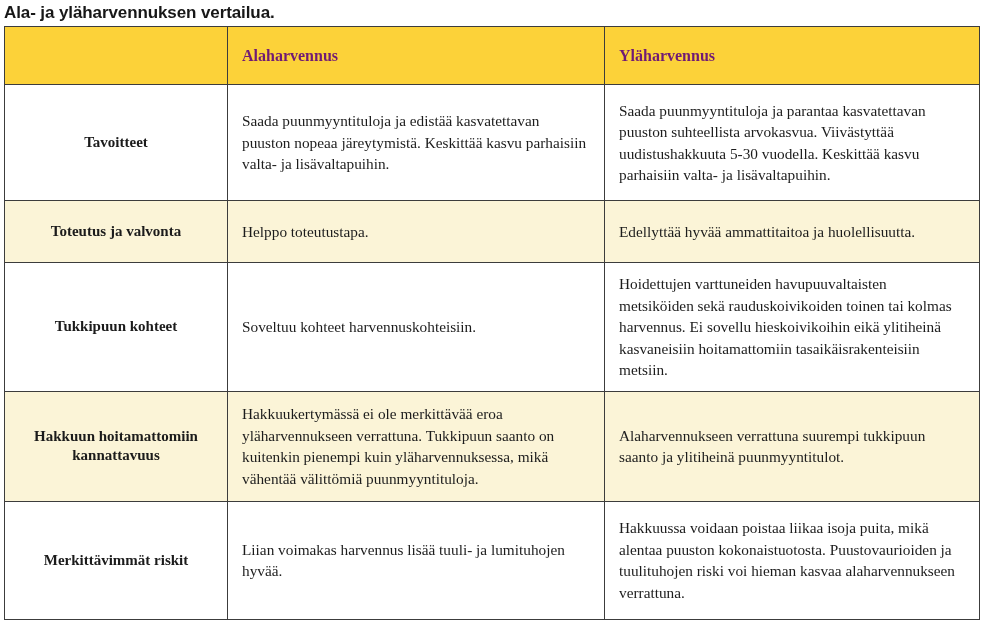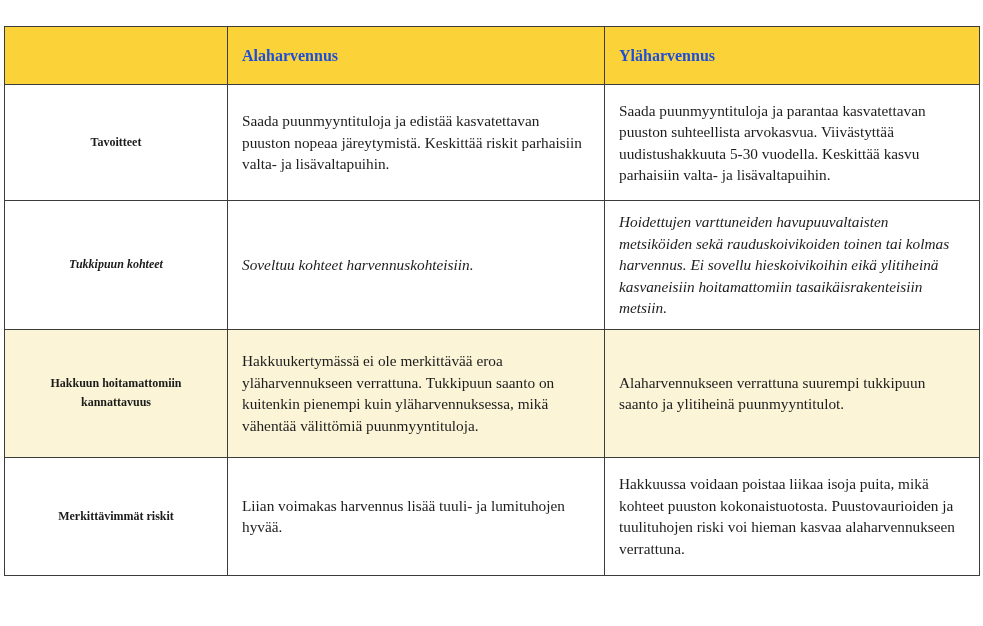--- a/index.html
+++ b/index.html
@@ -61,33 +61,33 @@
     box-sizing: border-box;
   }
 
   
   table.cmp thead th {
     background: #FCD239;
     height: 58px;
     padding: 17px 14px;
     font-weight: bold;
     font-size: 16px;
-    color: #1d4ed8;
+    color: #701a75;
     text-align: left;
     vertical-align: middle;
   }
   table.cmp thead th.corner {
     background: #FCD239;
   }
 
   
   table.cmp td.rowlabel {
     text-align: center;
     font-weight: bold;
-    font-size: 12px;
+    font-size: 15px;
     line-height: 19px;
     color: #1b1b1b;
     padding: 6px 12px;
   }
 
   table.cmp td.cell {
     text-align: left;
     font-size: 15.3px;
     line-height: 21.5px;
     color: #1c1c1c;
@@ -98,61 +98,71 @@
   tr.alt td {
     background: #FBF4D7;
   }
   tr.plain td {
     background: #ffffff;
   }
 
   
   tr.r1 td { height: 116px; }
   tr.r2 td { height: 62px; }
-  tr.r3 td { height: 120px; font-style: italic; }
-  tr.r4 td { height: 128px; }
+  tr.r3 td { height: 120px; }
+  tr.r4 td { height: 110px; }
   tr.r5 td { height: 118px; }
 
   .cell-text {
     display: block;
     white-space: pre-line;
   }
 </style>
 </head>
 <body>
 
 <div class="page">
 
+  <div class="page-title">Ala- ja yläharvennuksen vertailua.</div>
 
   <div class="table-wrap">
     <table class="cmp">
       <colgroup>
         <col class="c-label">
         <col class="c-low">
         <col class="c-high">
       </colgroup>
       <thead>
         <tr>
           <th class="corner"></th>
           <th>Alaharvennus</th>
           <th>Yläharvennus</th>
         </tr>
       </thead>
       <tbody>
 
         <tr class="plain r1">
           <td class="rowlabel">Tavoitteet</td>
           <td class="cell">
-            <span class="cell-text">Saada puunmyyntituloja ja edistää kasvatettavan puuston nopeaa järeytymistä. Keskittää riskit parhaisiin valta- ja lisävaltapuihin.</span>
+            <span class="cell-text">Saada puunmyyntituloja ja edistää kasvatettavan puuston nopeaa järeytymistä. Keskittää kasvu parhaisiin valta- ja lisävaltapuihin.</span>
           </td>
           <td class="cell">
             <span class="cell-text">Saada puunmyyntituloja ja parantaa kasvatettavan puuston suhteellista arvokasvua. Viivästyttää uudistushakkuuta 5-30 vuodella. Keskittää kasvu parhaisiin valta- ja lisävaltapuihin.</span>
           </td>
         </tr>
 
+        <tr class="alt r2">
+          <td class="rowlabel">Toteutus ja valvonta</td>
+          <td class="cell">
+            <span class="cell-text">Helppo toteutustapa.</span>
+          </td>
+          <td class="cell">
+            <span class="cell-text">Edellyttää hyvää ammattitaitoa ja huolellisuutta.</span>
+          </td>
+        </tr>
 
         <tr class="plain r3">
           <td class="rowlabel">Tukkipuun kohteet</td>
           <td class="cell">
             <span class="cell-text">Soveltuu kohteet harvennuskohteisiin.</span>
           </td>
           <td class="cell">
             <span class="cell-text">Hoidettujen varttuneiden havupuuvaltaisten metsiköiden sekä rauduskoivikoiden toinen tai kolmas harvennus. Ei sovellu hieskoivikoihin eikä ylitiheinä kasvaneisiin hoitamattomiin tasaikäisrakenteisiin metsiin.</span>
           </td>
         </tr>
@@ -166,21 +176,21 @@
             <span class="cell-text">Alaharvennukseen verrattuna suurempi tukkipuun saanto ja ylitiheinä puunmyyntitulot.</span>
           </td>
         </tr>
 
         <tr class="plain r5">
           <td class="rowlabel">Merkittävimmät riskit</td>
           <td class="cell">
             <span class="cell-text">Liian voimakas harvennus lisää tuuli- ja lumituhojen hyvää.</span>
           </td>
           <td class="cell">
-            <span class="cell-text">Hakkuussa voidaan poistaa liikaa isoja puita, mikä kohteet puuston kokonaistuotosta. Puustovaurioiden ja tuulituhojen riski voi hieman kasvaa alaharvennukseen verrattuna.</span>
+            <span class="cell-text">Hakkuussa voidaan poistaa liikaa isoja puita, mikä alentaa puuston kokonaistuotosta. Puustovaurioiden ja tuulituhojen riski voi hieman kasvaa alaharvennukseen verrattuna.</span>
           </td>
         </tr>
 
       </tbody>
     </table>
   </div>
 
 </div>
 
 </body></html>

